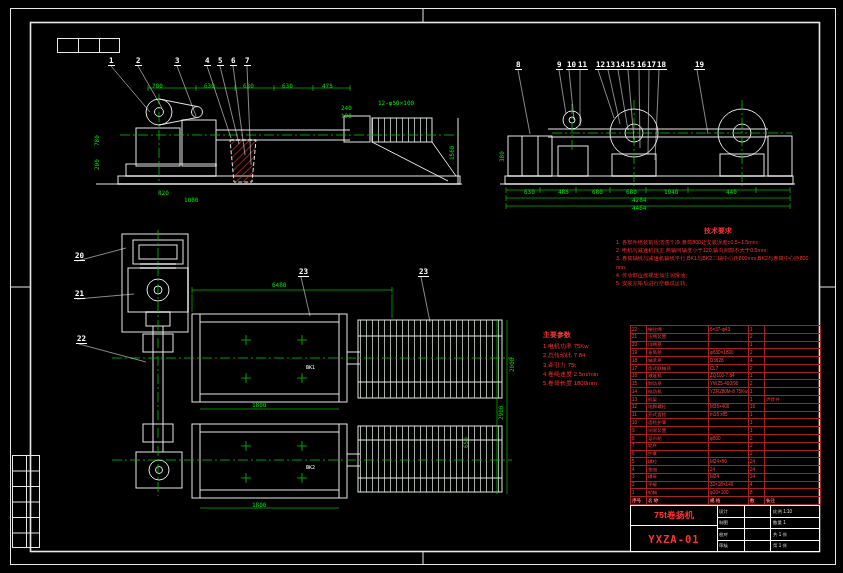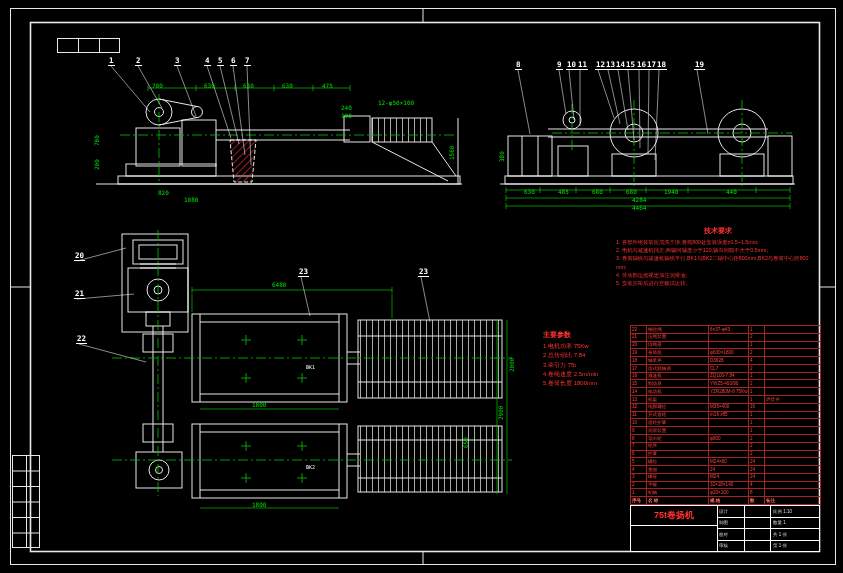--- a/index.html
+++ b/index.html
@@ -466,20 +466,21 @@
             <td>数</td>
             <td>备注</td>
           </tr>
         </tbody>
     </table>
   </div>
 
   <div id="titleblock">
     <div class="tb-left">
       <div class="tb-product">75t卷扬机</div>
+      <div class="tb-dno">YXZA-01</div>
     </div>
     <div class="tb-mid" id="tb-mid">
         <div class="tb-row">
           <span>设计</span>
           <span></span>
         </div>
         <div class="tb-row">
           <span>制图</span>
           <span></span>
         </div>

